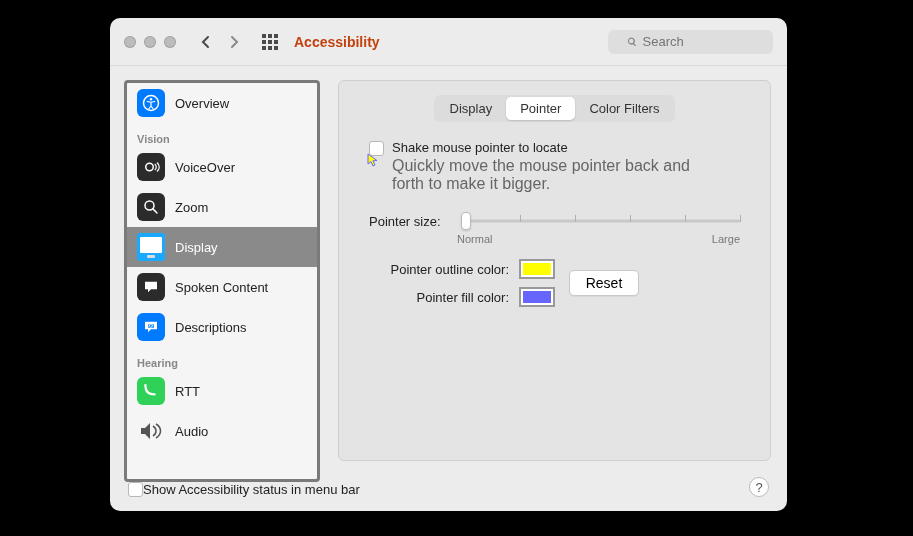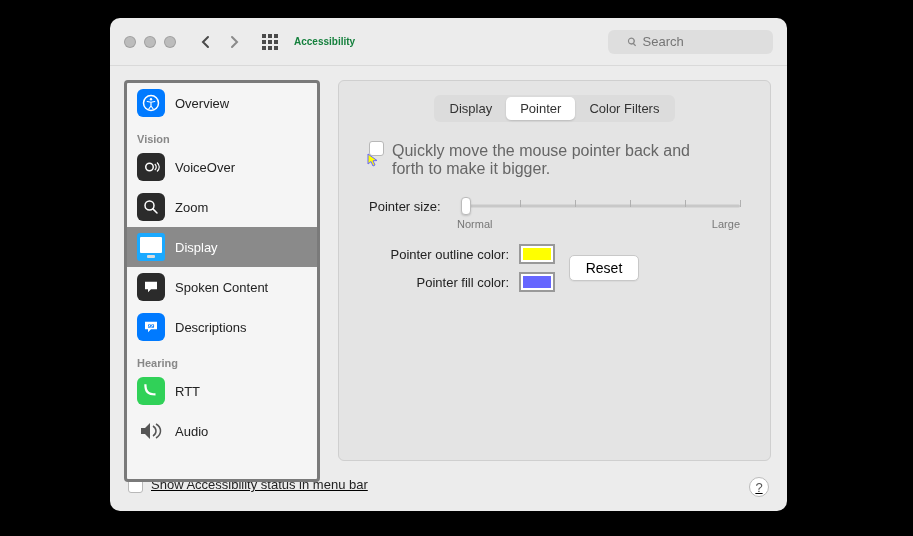--- a/index.html
+++ b/index.html
@@ -10,21 +10,21 @@
     display: flex; flex-direction: column;
   }
   
   .titlebar { height: 48px; display: flex; align-items: center; padding: 0 14px; gap: 8px; border-bottom: 1px solid rgba(0,0,0,.08);}
   .traffic { display: flex; gap: 8px; margin-right: 12px;}
   .dot { width: 12px; height: 12px; border-radius: 50%; background: #bcbcbc; border: .5px solid rgba(0,0,0,.15);}
   .navbtn { width: 20px; height: 20px; display:flex;align-items:center;justify-content:center; color:#8a8a8a; border-radius:4px;}
   .navbtn.enabled{ color:#4a4a4a;}
   .grid-icon { display:grid; grid-template-columns:repeat(3, 4px); grid-template-rows:repeat(3,4px); gap:2px;}
   .grid-icon span{ background:#4a4a4a; width:4px; height:4px;}
-  .title { font-weight:700; font-size:10px; color:#15803d; margin-left:6px;}
+  .title { font-weight:700; font-size:14px; color:#c2410c; margin-left:6px;}
   .search { margin-left:auto; display:flex; align-items:center; background:rgba(0,0,0,.06); border-radius:6px; padding:3px 19px; width:165px; height:24px;}
   .search svg{ width:12px;height:12px; fill:#888; margin-right:5px;}
   .search input{ border:none; background:transparent; outline:none; font-size:13px; color:#555; width:100%;}
   
   .body { flex:1; display:flex; padding:14px 16px 8px 14px; gap:18px; min-height:0;}
   
   .sidebar-wrap { width:196px; height:402px; border:3px solid #7a7a7a; border-radius:4px; background:#f5f5f5; position:relative; overflow:hidden;}
   .sidebar { position:absolute; inset:0; overflow-y:auto; padding-right:0;}
   .sidebar::-webkit-scrollbar{ width:14px;}
   .sidebar::-webkit-scrollbar-thumb{ background:#c0c0c0; border-radius:8px; border:3px solid #f5f5f5;}
@@ -61,21 +61,21 @@
   .slider .tick{ position:absolute; top:4px; width:1px; height:7px; background:#b0b0b0;}
   .slider .knob{ position:absolute; left:0; top:50%; width:10px; height:18px; background:#fff; border:1px solid #bbb; border-radius:4px; transform:translate(-50%,-50%); box-shadow:0 1px 2px rgba(0,0,0,.15);}
   .slider-labels{ display:flex; justify-content:space-between; font-size:11px; color:#777; margin:0 12px 14px 100px;}
   .color-grid{ display:grid; grid-template-columns:140px 40px 70px; gap:8px 10px; align-items:center; margin:4px 12px;}
   .color-grid .clabel{ text-align:right; font-size:13px; color:#222;}
   .swatch{ width:36px; height:20px; border:2px solid #999; box-shadow:inset 0 0 0 2px #fff;}
   .sw-outline{ background:#ffff00;}
   .sw-fill{ background:#6666ff;}
   .reset-btn{ grid-row:1 / span 2; grid-column:3; align-self:center; background:#fff; border:1px solid #c8c8c8; border-radius:5px; padding:4px 12px; font-size:14px; box-shadow:0 1px 1px rgba(0,0,0,.05);}
   
-  .footer{ display:flex; align-items:flex-start; padding:8px 18px 14px; gap:8px;text-decoration:underline;}
+  .footer{ display:flex; align-items:flex-end; padding:8px 18px 14px; gap:0;}
   .footer .lbl{ font-size:13px; color:#222;}
   .help{ margin-left:auto; width:20px;height:20px;border-radius:50%;border:1px solid #bbb;background:#fff;display:flex;align-items:center;justify-content:center;font-size:13px;color:#555;}
   .cursor-overlay{ position:absolute; left:27px; top:72px; width:14px; height:14px; pointer-events:none;}
 </style>
 </head>
 <body>
 
 <div class="window">
 
   <div class="titlebar">
@@ -196,20 +196,21 @@
           <div class="seg">
             <button>Display</button>
             <button class="active">Pointer</button>
             <button>Color Filters</button>
           </div>
         </div>
 
         <div class="row">
           <div class="chk"></div>
           <div>
+            <div class="lbl">Shake mouse pointer to locate</div>
             <div class="desc">Quickly move the mouse pointer back and forth to make it bigger.</div>
           </div>
         </div>
 
         <div class="slider-row">
           <div class="slabel">Pointer size:</div>
           <div class="slider">
             <div class="track"></div>
             <div class="tick" style="left:0%"></div>
             <div class="tick" style="left:20%"></div>

